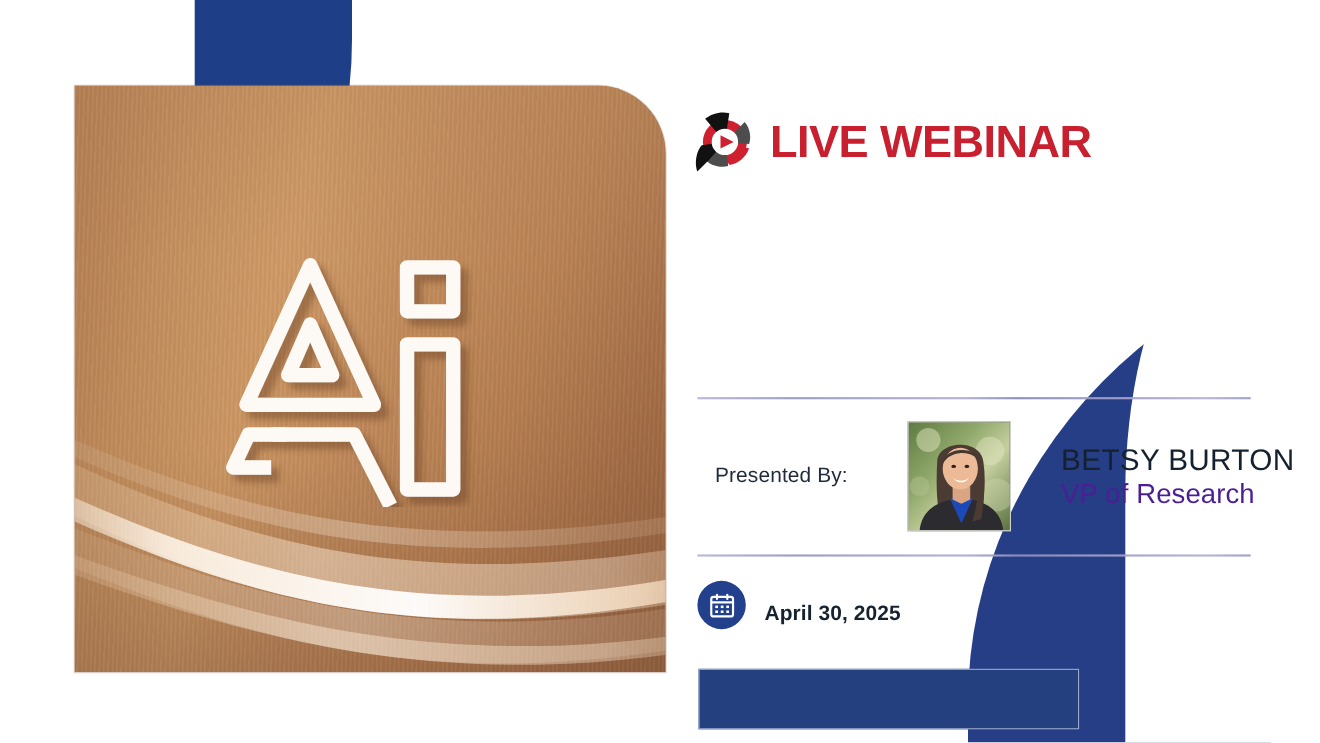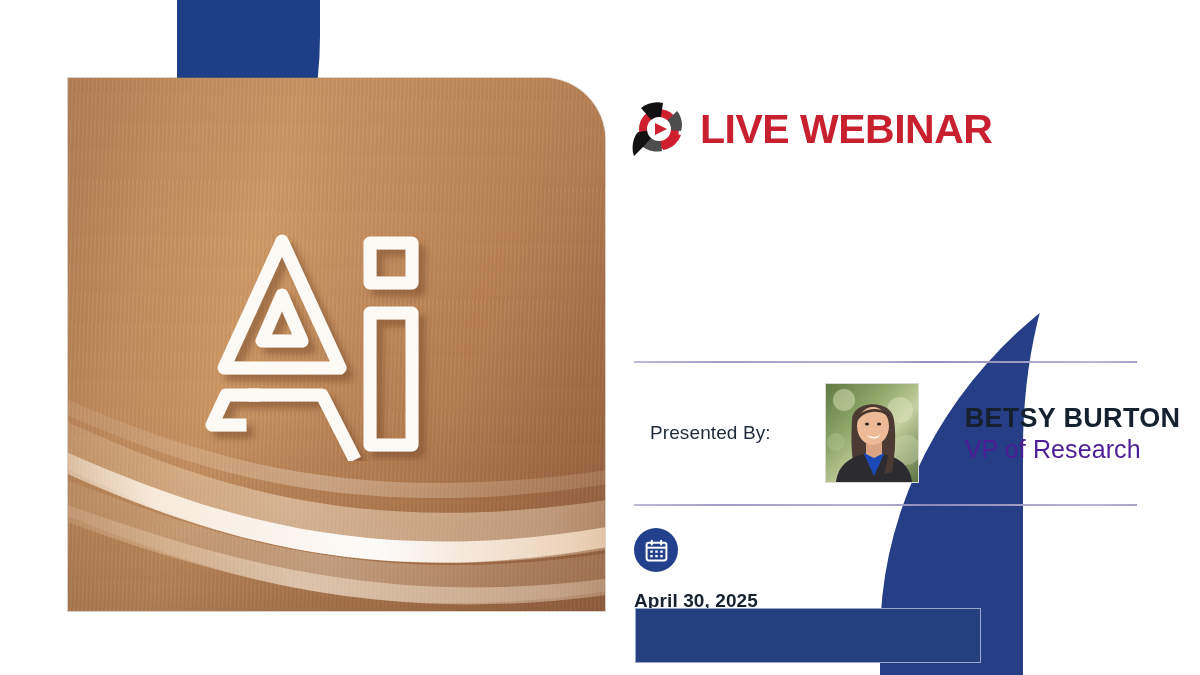--- a/index.html
+++ b/index.html
@@ -192,42 +192,41 @@
     border: 1px solid #d9d9d9;
     background: #6f7f52;
   }
   .headshot svg { display:block; width:100%; height:100%; }
   .presenter-names {
     margin-left: 28px;
     line-height: 1.12;
   }
   .presenter-name {
     font-size: 27px;
-    font-weight: 700;
+    font-weight: 400;
     color: #15212e;
     letter-spacing: .3px;
     white-space: nowrap;
   }
   .presenter-role {
     font-size: 25px;
     font-weight: 400;
     color: #4c1d95;
     letter-spacing: .1px;
     white-space: nowrap;
     margin-top: 2px;
   }
 
   .datetime {
     position: absolute;
     left: 2px;
     top: 487px;
     display: flex;
-    align-items: flex-start;
+    align-items: flex-end;
     gap: 17px;
-    flex-direction: column;
   }
   .cal-badge {
     width: 44px; height: 44px;
     border-radius: 50%;
     background: #22408c;
     display: flex;
     align-items: center;
     justify-content: center;
     flex: 0 0 auto;
   }

